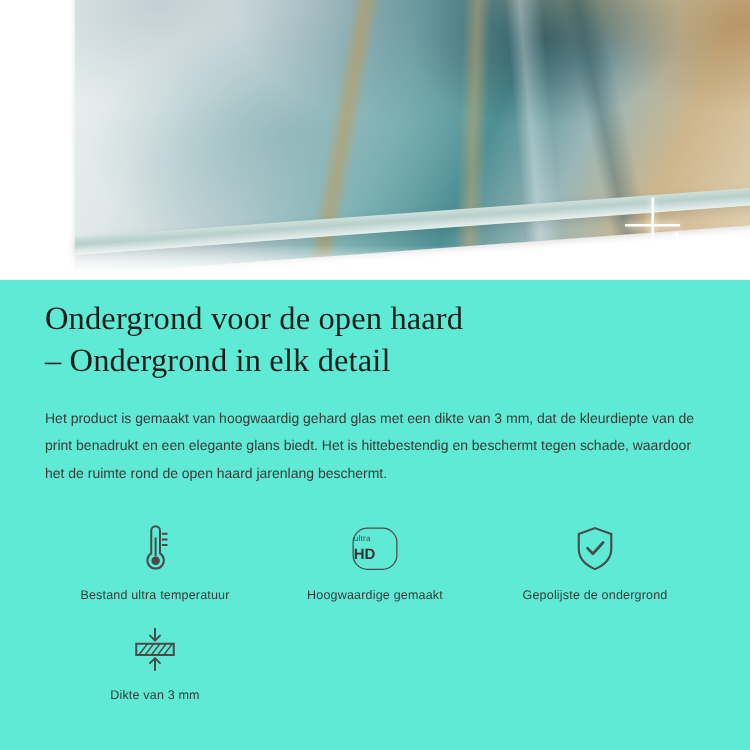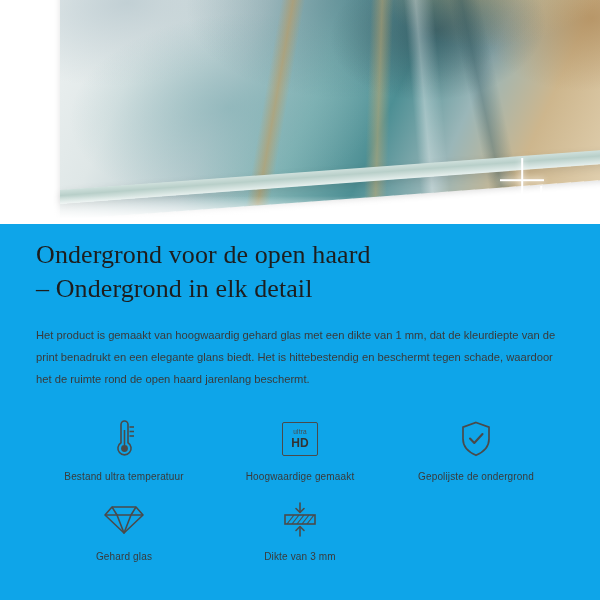--- a/index.html
+++ b/index.html
@@ -10,21 +10,21 @@
     width: 600px;
     height: 600px;
     background: #ffffff;
     font-family: "Liberation Sans", sans-serif;
     overflow: hidden;
   }
   .page {
     position: relative;
     width: 600px;
     height: 600px;
-    background: #0ea5e9;
+    background: #5eead4;
     overflow: hidden;
   }
 
   
   .hero {
     position: relative;
     width: 600px;
     height: 224px;
     overflow: hidden;
     background: #ffffff;
@@ -155,24 +155,24 @@
     margin-top: 9px;
     font-size: 10px;
     color: #3a3a3a;
     text-align: center;
     letter-spacing: 0.15px;
   }
   .ultrahd {
     width: 34px;
     height: 32px;
     border: 1.6px solid #4a4a4a;
-    border-radius: 2px;
+    border-radius: 12px;
     display: flex;
     flex-direction: column;
-    align-items: center;
+    align-items: flex-start;
     justify-content: center;
     line-height: 1;
   }
   .ultrahd .u-top {
     font-size: 6.5px;
     letter-spacing: 0.2px;
     color: #4a4a4a;
   }
   .ultrahd .u-bot {
     font-size: 12px;
@@ -197,21 +197,21 @@
     <div class="sparkle s2"></div>
   </div>
 
   <div class="content">
 
     <h1 class="headline">
       <span>Ondergrond voor de open haard</span>
       <span class="l2">– Ondergrond in elk detail</span>
     </h1>
 
-    <p class="body-copy">Het product is gemaakt van hoogwaardig gehard glas met een dikte van 1 mm, dat de kleurdiepte van de print benadrukt en een elegante glans biedt. Het is hittebestendig en beschermt tegen schade, waardoor het de ruimte rond de open haard jarenlang beschermt.</p>
+    <p class="body-copy">Het product is gemaakt van hoogwaardig gehard glas met een dikte van 3 mm, dat de kleurdiepte van de print benadrukt en een elegante glans biedt. Het is hittebestendig en beschermt tegen schade, waardoor het de ruimte rond de open haard jarenlang beschermt.</p>
 
     <div class="features">
 
       <div class="feature">
         <div class="feature-icon">
           <svg width="34" height="42" viewBox="0 0 34 42" fill="none" stroke="#4a4a4a" stroke-width="1.6">
             <path d="M14 6.5a3.5 3.5 0 0 1 7 0v18.2a6.6 6.6 0 1 1-7 0z"></path>
             <line x1="17.5" y1="12" x2="17.5" y2="27"></line>
             <circle cx="17.5" cy="30.5" r="3.4" fill="#4a4a4a" stroke="none"></circle>
             <line x1="22.5" y1="9" x2="27" y2="9"></line>
@@ -235,30 +235,20 @@
       <div class="feature">
         <div class="feature-icon">
           <svg width="36" height="42" viewBox="0 0 36 42" fill="none" stroke="#4a4a4a" stroke-width="1.7">
             <path d="M18 4.5 L31 9.2 V21 c0 8.2 -6.2 13.4 -13 16.3 C11.2 34.4 5 29.2 5 21 V9.2 Z"></path>
             <polyline points="12,20.5 16.3,25 24.5,16" stroke-width="2.1" stroke-linecap="round" stroke-linejoin="round"></polyline>
           </svg>
         </div>
         <div class="feature-label">Gepolijste de ondergrond</div>
       </div>
 
-      <div class="feature">
-        <div class="feature-icon">
-          <svg width="42" height="36" viewBox="0 0 42 36" fill="none" stroke="#4a4a4a" stroke-width="1.6" stroke-linejoin="round">
-            <path d="M9 6 H33 L40 14 L21 32 L2 14 Z"></path>
-            <line x1="2" y1="14" x2="40" y2="14"></line>
-            <path d="M9 6 L14 14 L21 32 L28 14 L33 6"></path>
-          </svg>
-        </div>
-        <div class="feature-label">Gehard glas</div>
-      </div>
 
 
       <div class="feature">
         <div class="feature-icon">
           <svg width="42" height="38" viewBox="0 0 42 38" fill="none" stroke="#4a4a4a" stroke-width="1.6">
             <line x1="21" y1="3" x2="21" y2="12" stroke-linecap="round"></line>
             <polyline points="17,8.5 21,12.5 25,8.5" stroke-linecap="round" stroke-linejoin="round"></polyline>
             <rect x="6" y="15" width="30" height="9"></rect>
             <line x1="8" y1="24" x2="15" y2="15" stroke-width="1.1"></line>
             <line x1="13" y1="24" x2="20" y2="15" stroke-width="1.1"></line>

